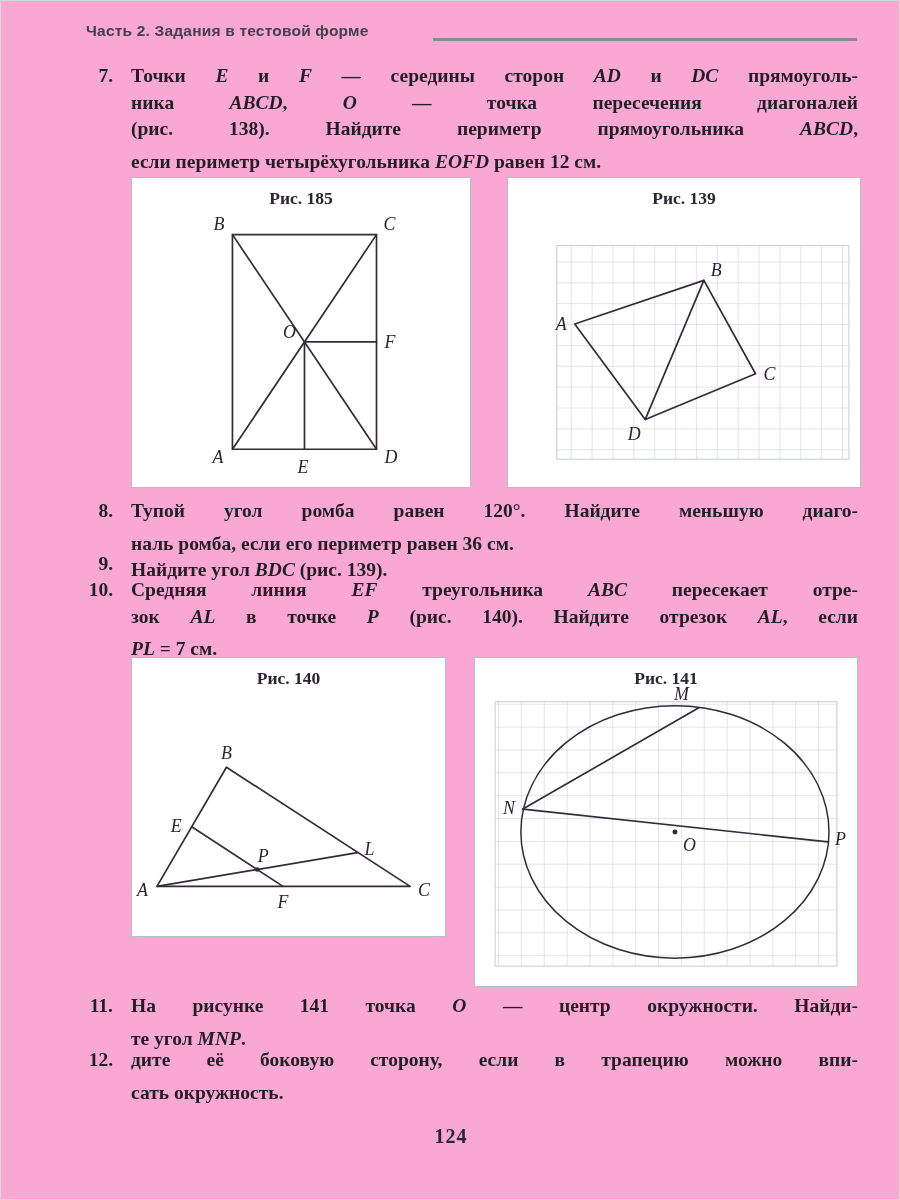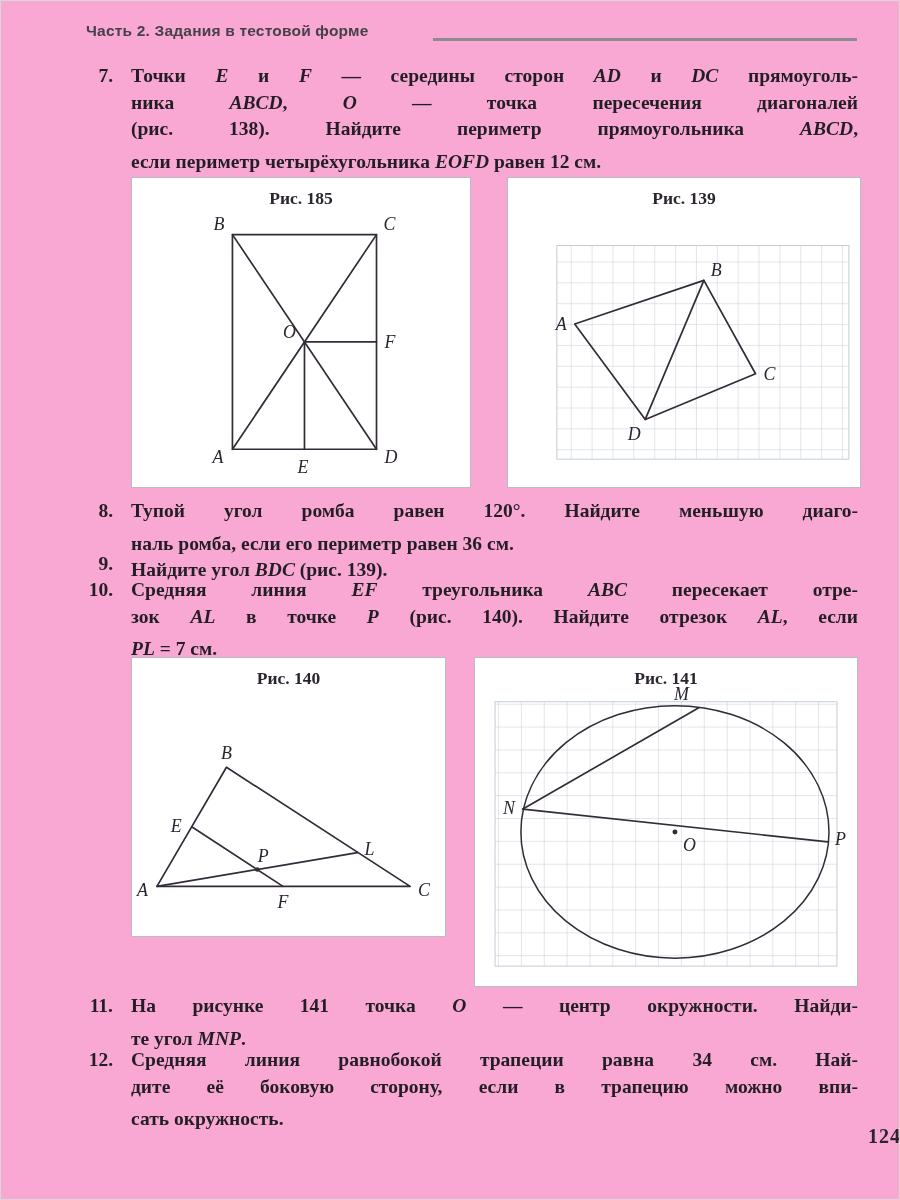--- a/index.html
+++ b/index.html
@@ -28,21 +28,21 @@
   .figbox{position:absolute;background:#ffffff;border:1px solid #b9bdc3;box-sizing:border-box;}
   .figcap{
     position:absolute;top:10px;left:0;right:0;text-align:center;
     font-weight:bold;font-size:17.5px;color:#2b2530;z-index:2;
   }
   .figbox svg{position:absolute;left:0;top:0;width:100%;height:100%;display:block;}
   .geo{stroke:#332b38;stroke-width:1.7;fill:none;stroke-linecap:round;stroke-linejoin:round;}
   .plabel{font-family:"Liberation Serif",serif;font-style:italic;font-size:18px;fill:#2b2430;}
   .gridline{stroke:#c3ccd6;stroke-width:1;}
   .pagenum{
-    position:absolute;left:0;top:1124px;width:900px;text-align:right;
+    position:absolute;left:0;top:1124px;width:900px;text-align:center;
     font-weight:bold;font-size:20px;letter-spacing:1px;color:#2b2530;
   }
 </style>
 </head>
 <body>
 
 <div class="page">
 
   <div class="header">Часть 2. Задания в тестовой форме</div>
   <div class="header-rule"></div>
@@ -166,21 +166,20 @@
     <div class="pnum">11.</div>
     <div class="ptext">
       <div class="tl">На рисунке 141 точка <i>O</i> — центр окружности. Найди-</div>
       <div class="tl last">те угол <i>MNP</i>.</div>
     </div>
   </div>
 
   <div class="problem" style="top:1046px">
     <div class="pnum">12.</div>
     <div class="ptext">
-      <div class="tl">Средняя линия равнобокой трапеции равна 34 см. Най-</div>
       <div class="tl">дите её боковую сторону, если в трапецию можно впи-</div>
       <div class="tl last">сать окружность.</div>
     </div>
   </div>
 
   <div class="pagenum">124</div>
 
 </div>
 
 </body></html>

